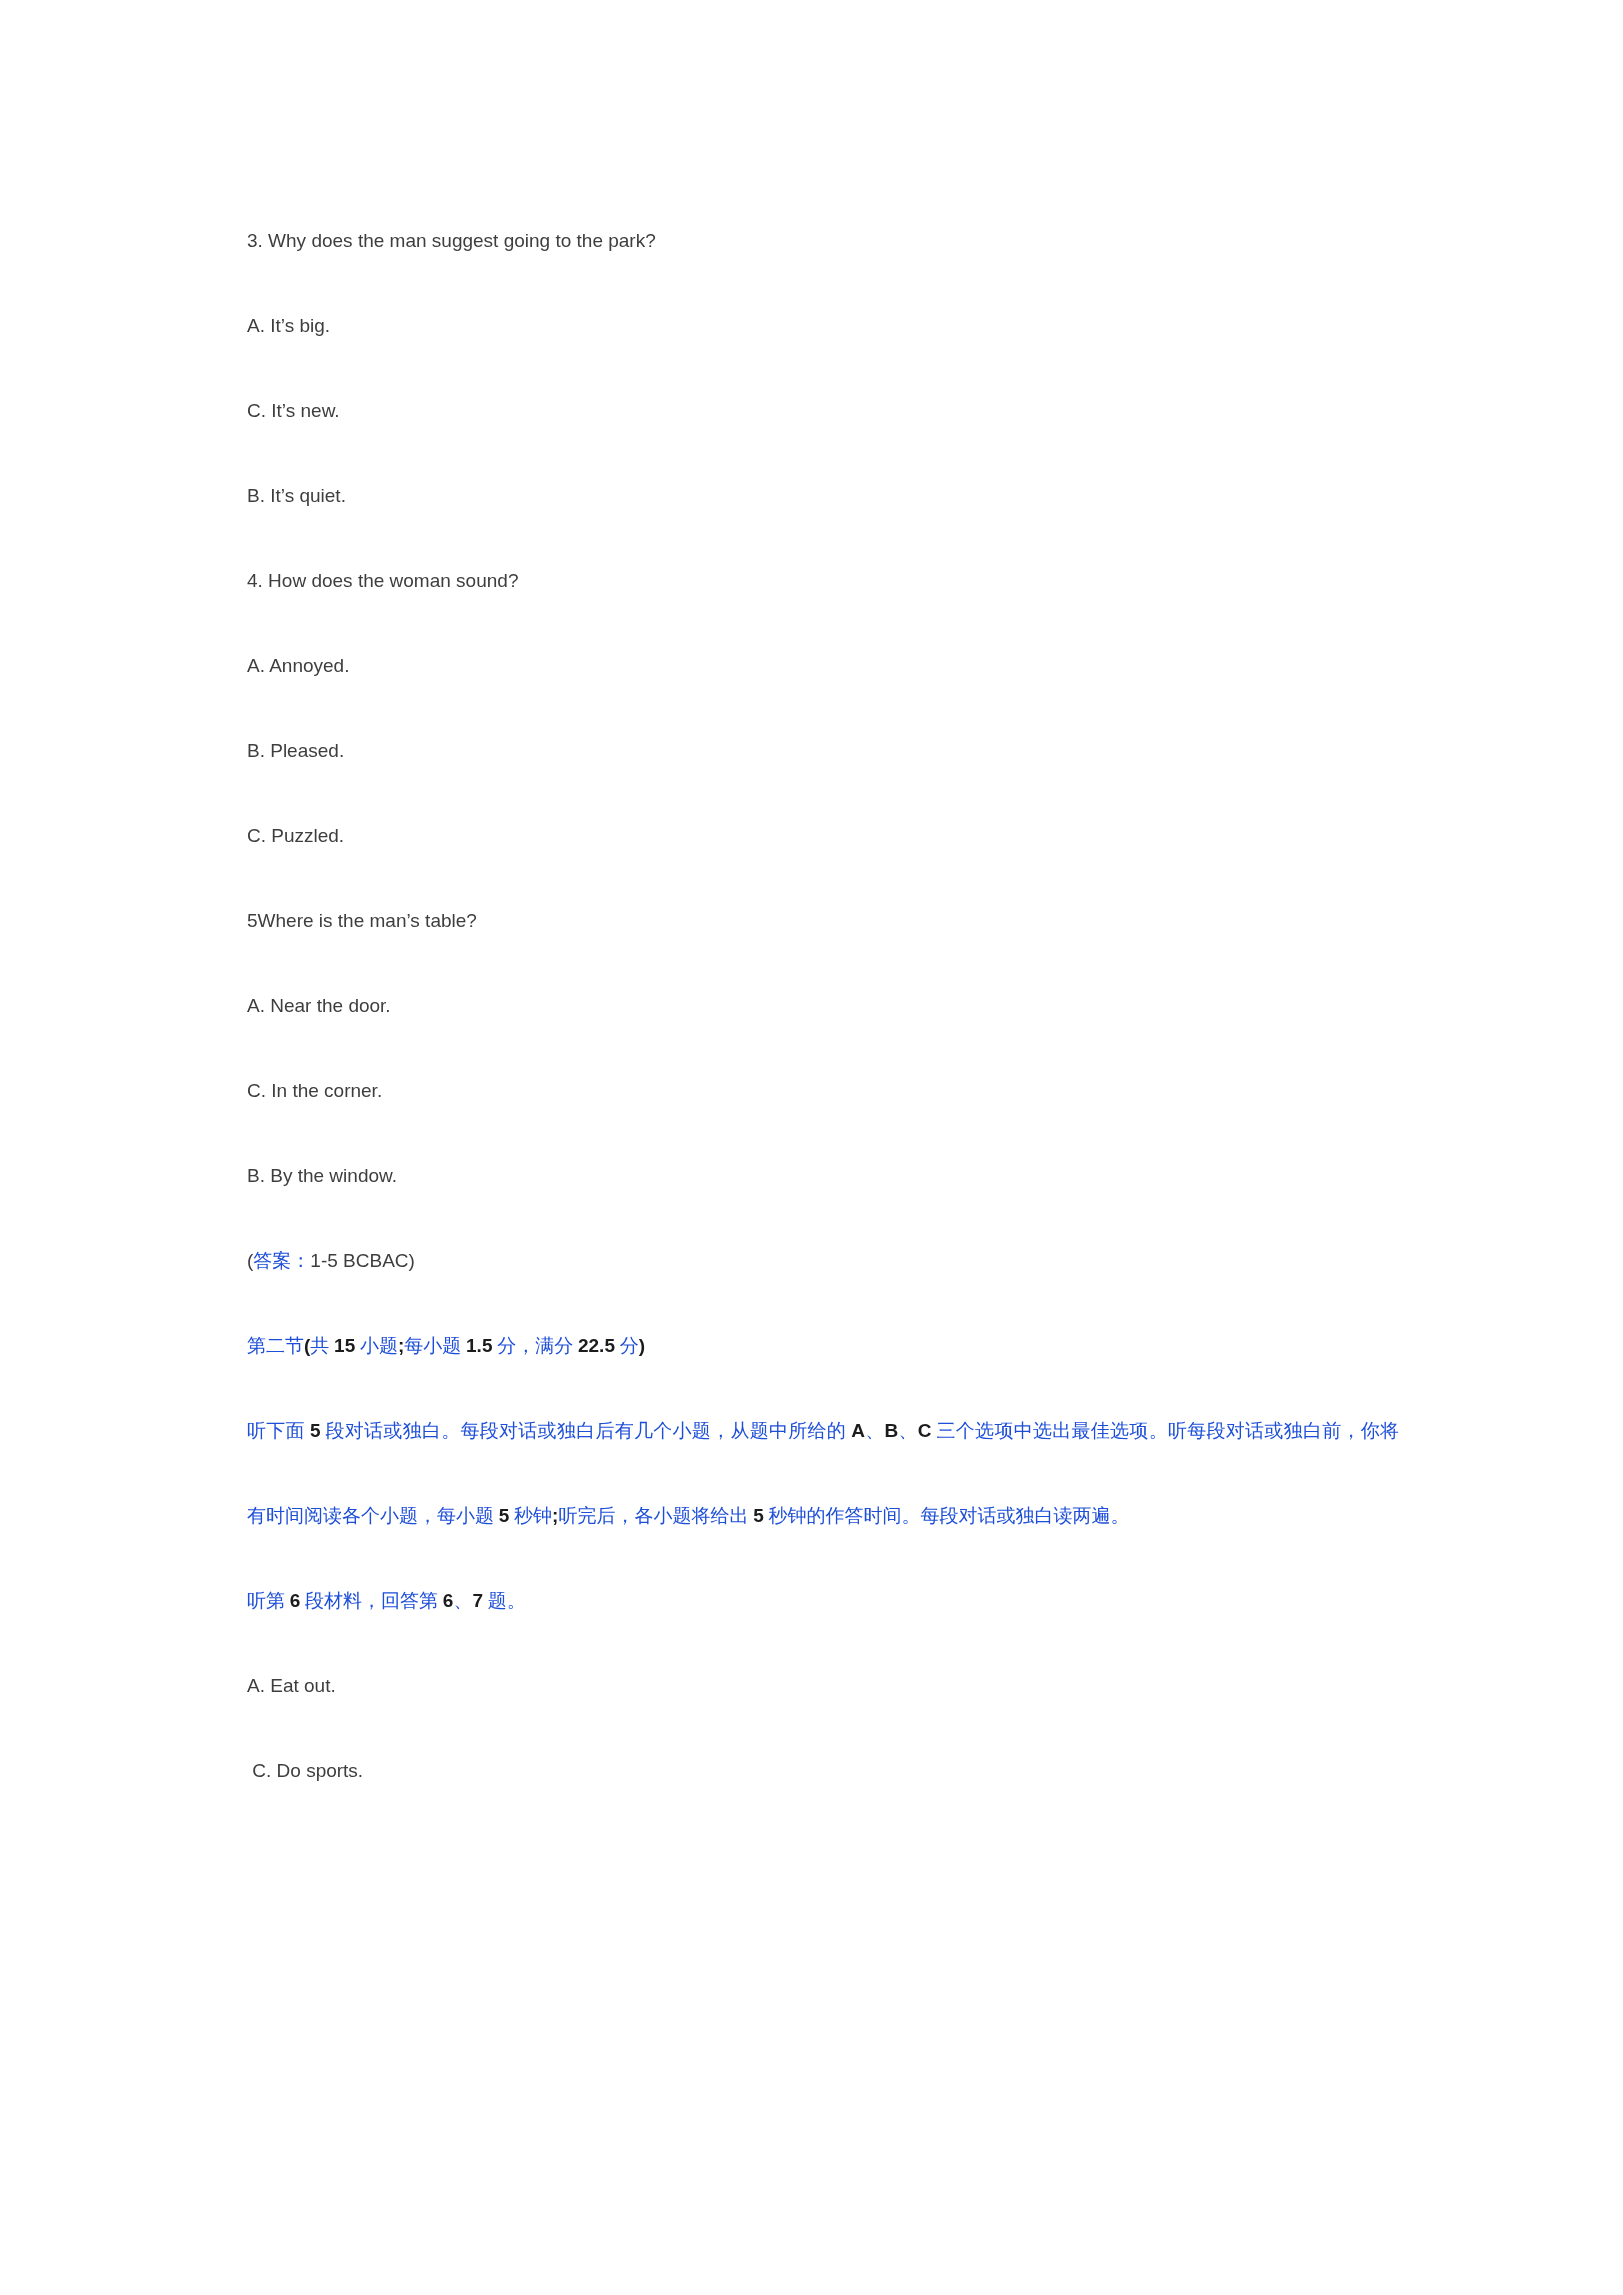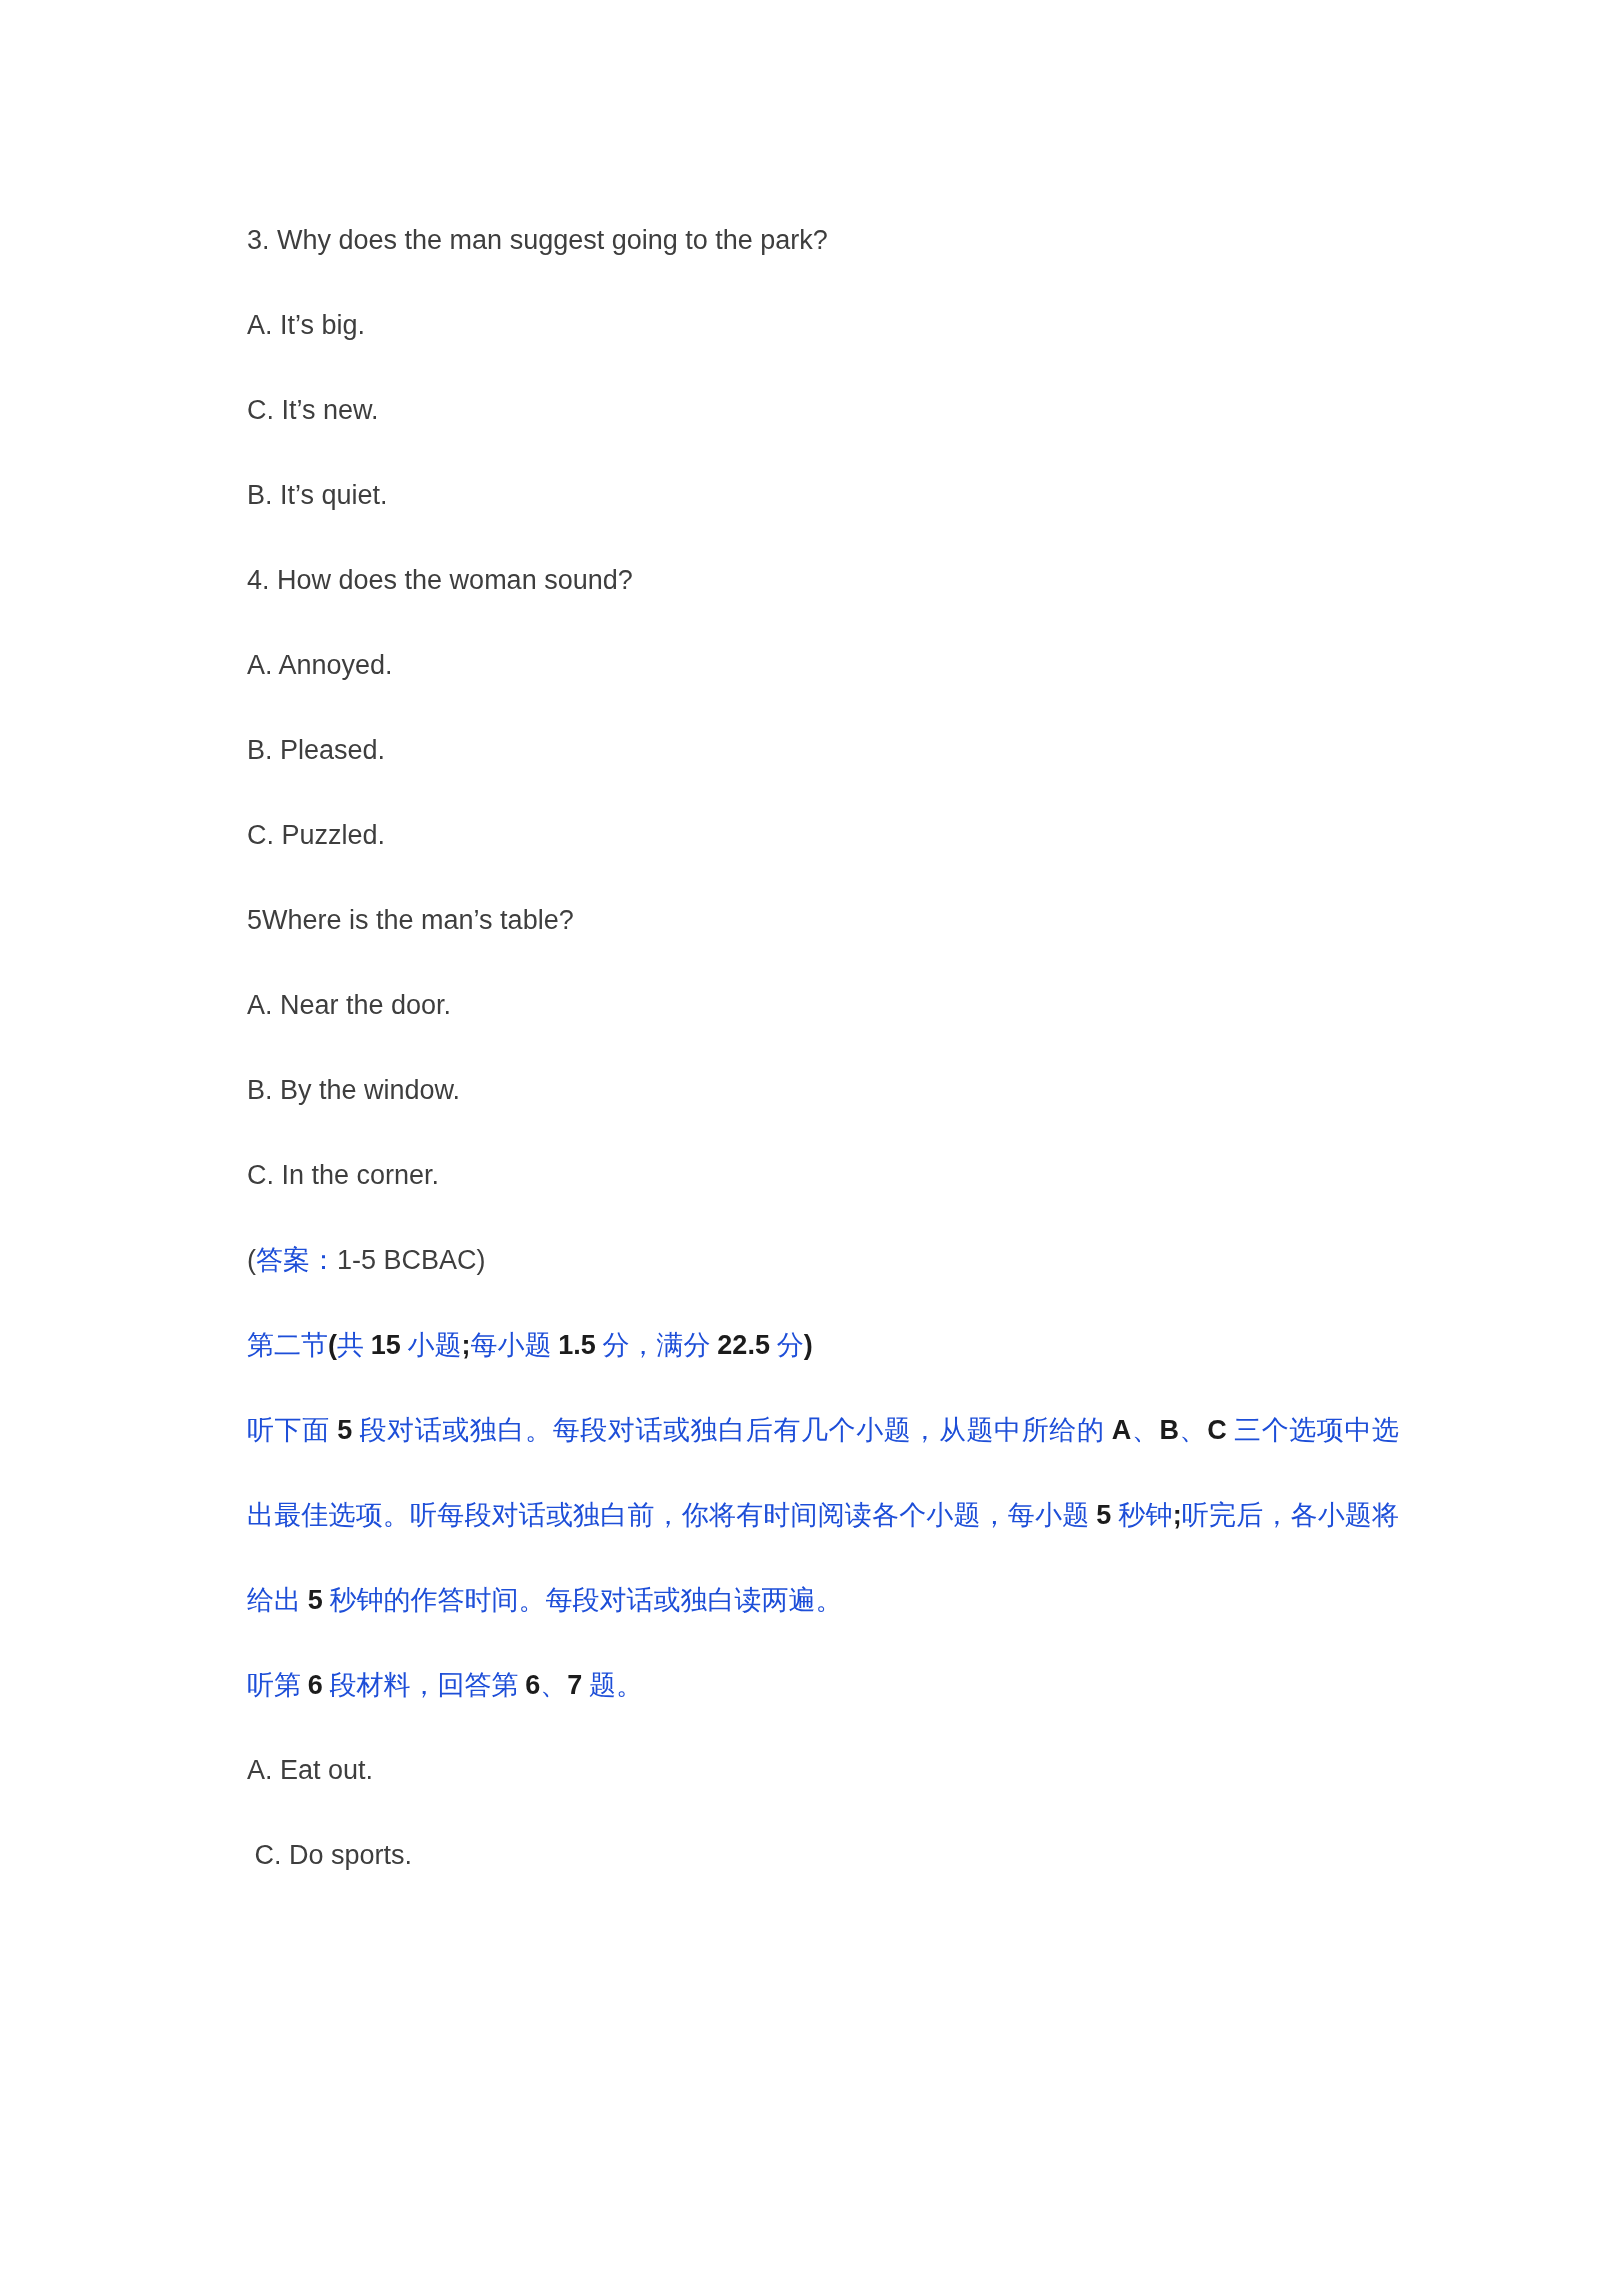--- a/index.html
+++ b/index.html
@@ -13,21 +13,21 @@
     box-sizing: border-box;
     width: 1623px;
     min-height: 2295px;
     background: #ffffff;
     padding: 198px 224px 82px 247px;
   }
   .line {
     margin: 0;
     padding: 0;
     font-family: "Liberation Sans", sans-serif;
-    font-size: 27px;
+    font-size: 19px;
     font-weight: 400;
     line-height: 85px;
     color: #3e3e3e;
     text-align: left;
   }
   .line.en {
     white-space: pre-wrap; 
   }
   .line.justify {
     text-align: justify;
@@ -51,22 +51,22 @@
     <p class="line en">3. Why does the man suggest going to the park?</p>
     <p class="line en">A. It’s big.</p>
     <p class="line en">C. It’s new.</p>
     <p class="line en">B. It’s quiet.</p>
     <p class="line en">4. How does the woman sound?</p>
     <p class="line en">A. Annoyed.</p>
     <p class="line en">B. Pleased.</p>
     <p class="line en">C. Puzzled.</p>
     <p class="line en">5Where is the man’s table?</p>
     <p class="line en">A. Near the door.</p>
+    <p class="line en">C. In the corner.</p>
     <p class="line en">B. By the window.</p>
-    <p class="line en">C. In the corner.</p>
     <p class="line"><span class="seg-lat">(</span><span class="seg-zh">答案：</span><span class="seg-lat">1-5 BCBAC)</span></p>
     <p class="line"><span class="seg-zh">第二节</span><span class="seg-lat seg-bold">(</span><span class="seg-zh">共 </span><span class="seg-lat seg-bold">15</span><span class="seg-zh"> 小题</span><span class="seg-lat seg-bold">;</span><span class="seg-zh">每小题 </span><span class="seg-lat seg-bold">1.5</span><span class="seg-zh"> 分，满分 </span><span class="seg-lat seg-bold">22.5</span><span class="seg-zh"> 分</span><span class="seg-lat seg-bold">)</span></p>
     <p class="line justify"><span class="seg-zh">听下面 </span><span class="seg-lat seg-bold">5</span><span class="seg-zh"> 段对话或独白。每段对话或独白后有几个小题，从题中所给的 </span><span class="seg-lat seg-bold">A</span><span class="seg-zh">、</span><span class="seg-lat seg-bold">B</span><span class="seg-zh">、</span><span class="seg-lat seg-bold">C</span><span class="seg-zh"> 三个选项中选出最佳选项。听每段对话或独白前，你将有时间阅读各个小题，每小题 </span><span class="seg-lat seg-bold">5</span><span class="seg-zh"> 秒钟</span><span class="seg-lat seg-bold">;</span><span class="seg-zh">听完后，各小题将给出 </span><span class="seg-lat seg-bold">5</span><span class="seg-zh"> 秒钟的作答时间。每段对话或独白读两遍。</span></p>
     <p class="line"><span class="seg-zh">听第 </span><span class="seg-lat seg-bold">6</span><span class="seg-zh"> 段材料，回答第 </span><span class="seg-lat seg-bold">6</span><span class="seg-zh">、</span><span class="seg-lat seg-bold">7</span><span class="seg-zh"> 题。</span></p>
     <p class="line en">A. Eat out.</p>
     <p class="line en"> C. Do sports.</p>
   </main>
 
 
 </body></html>

